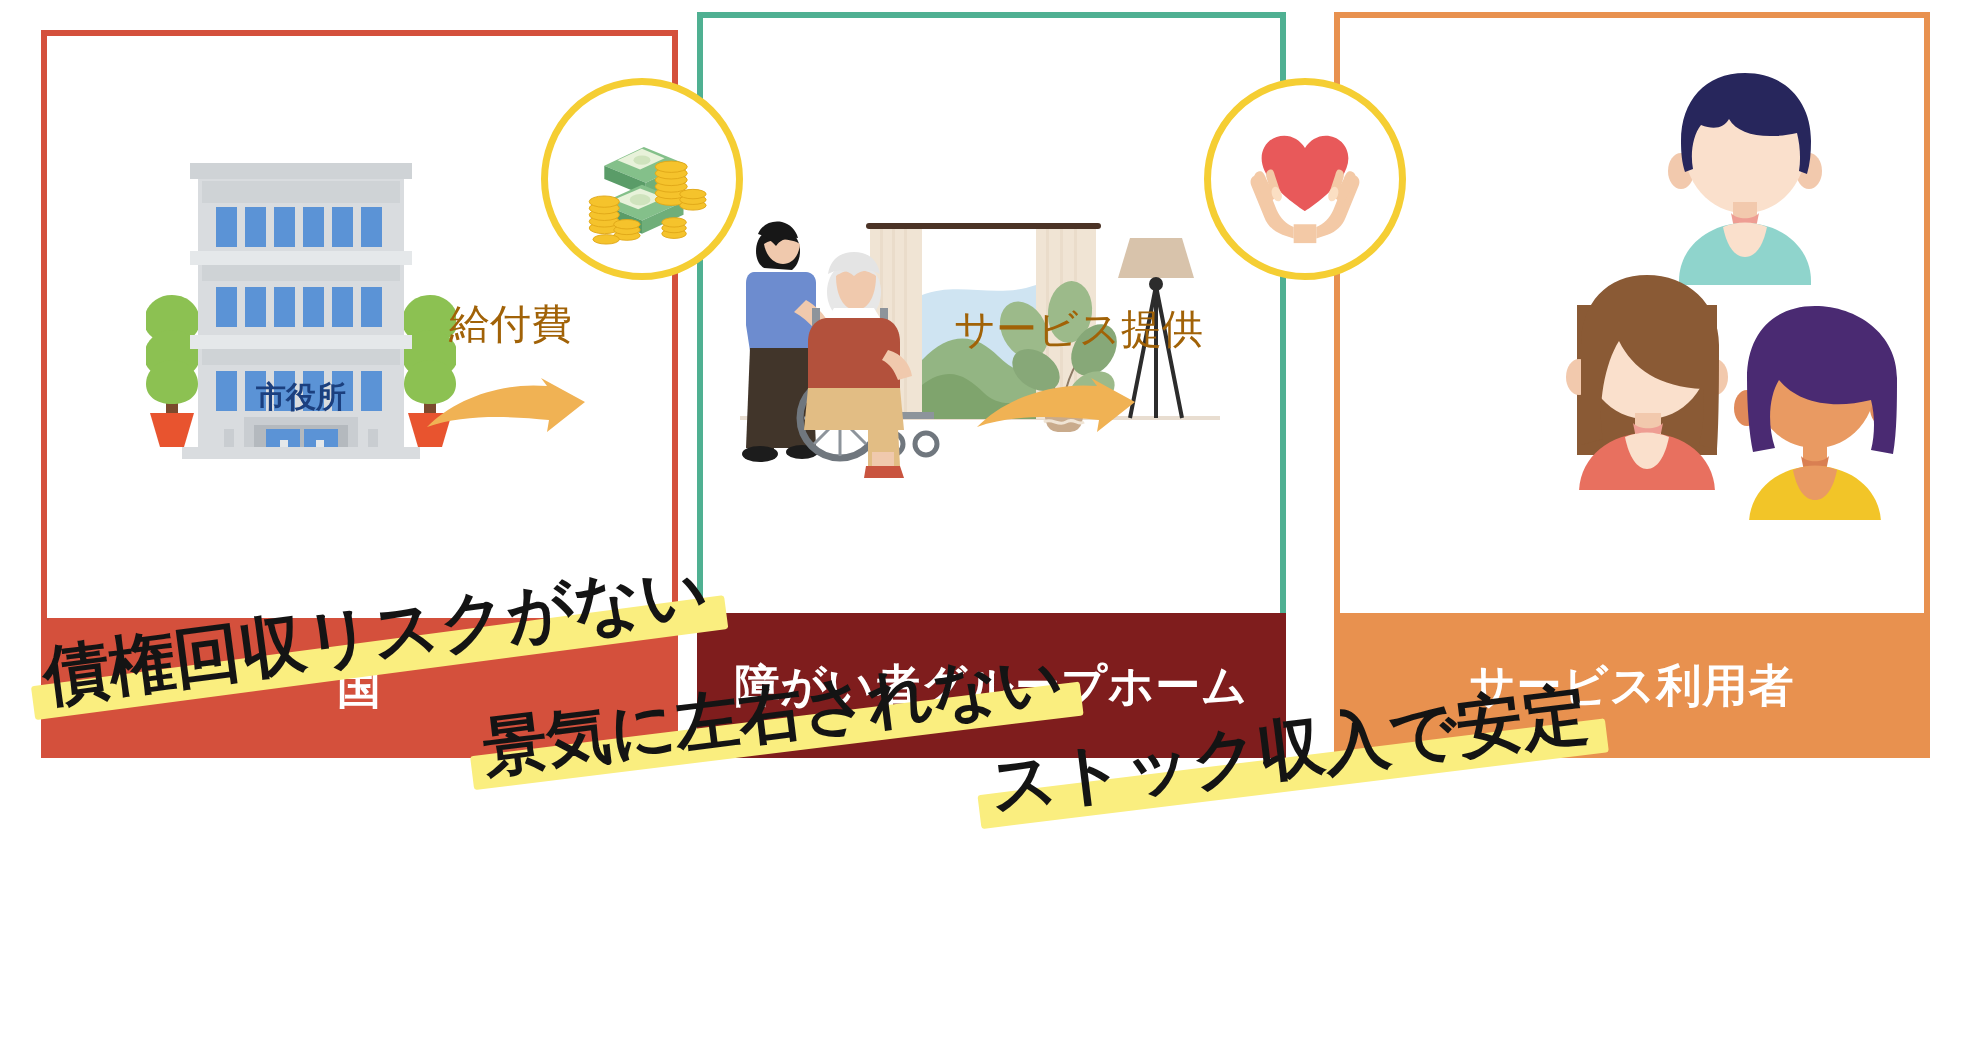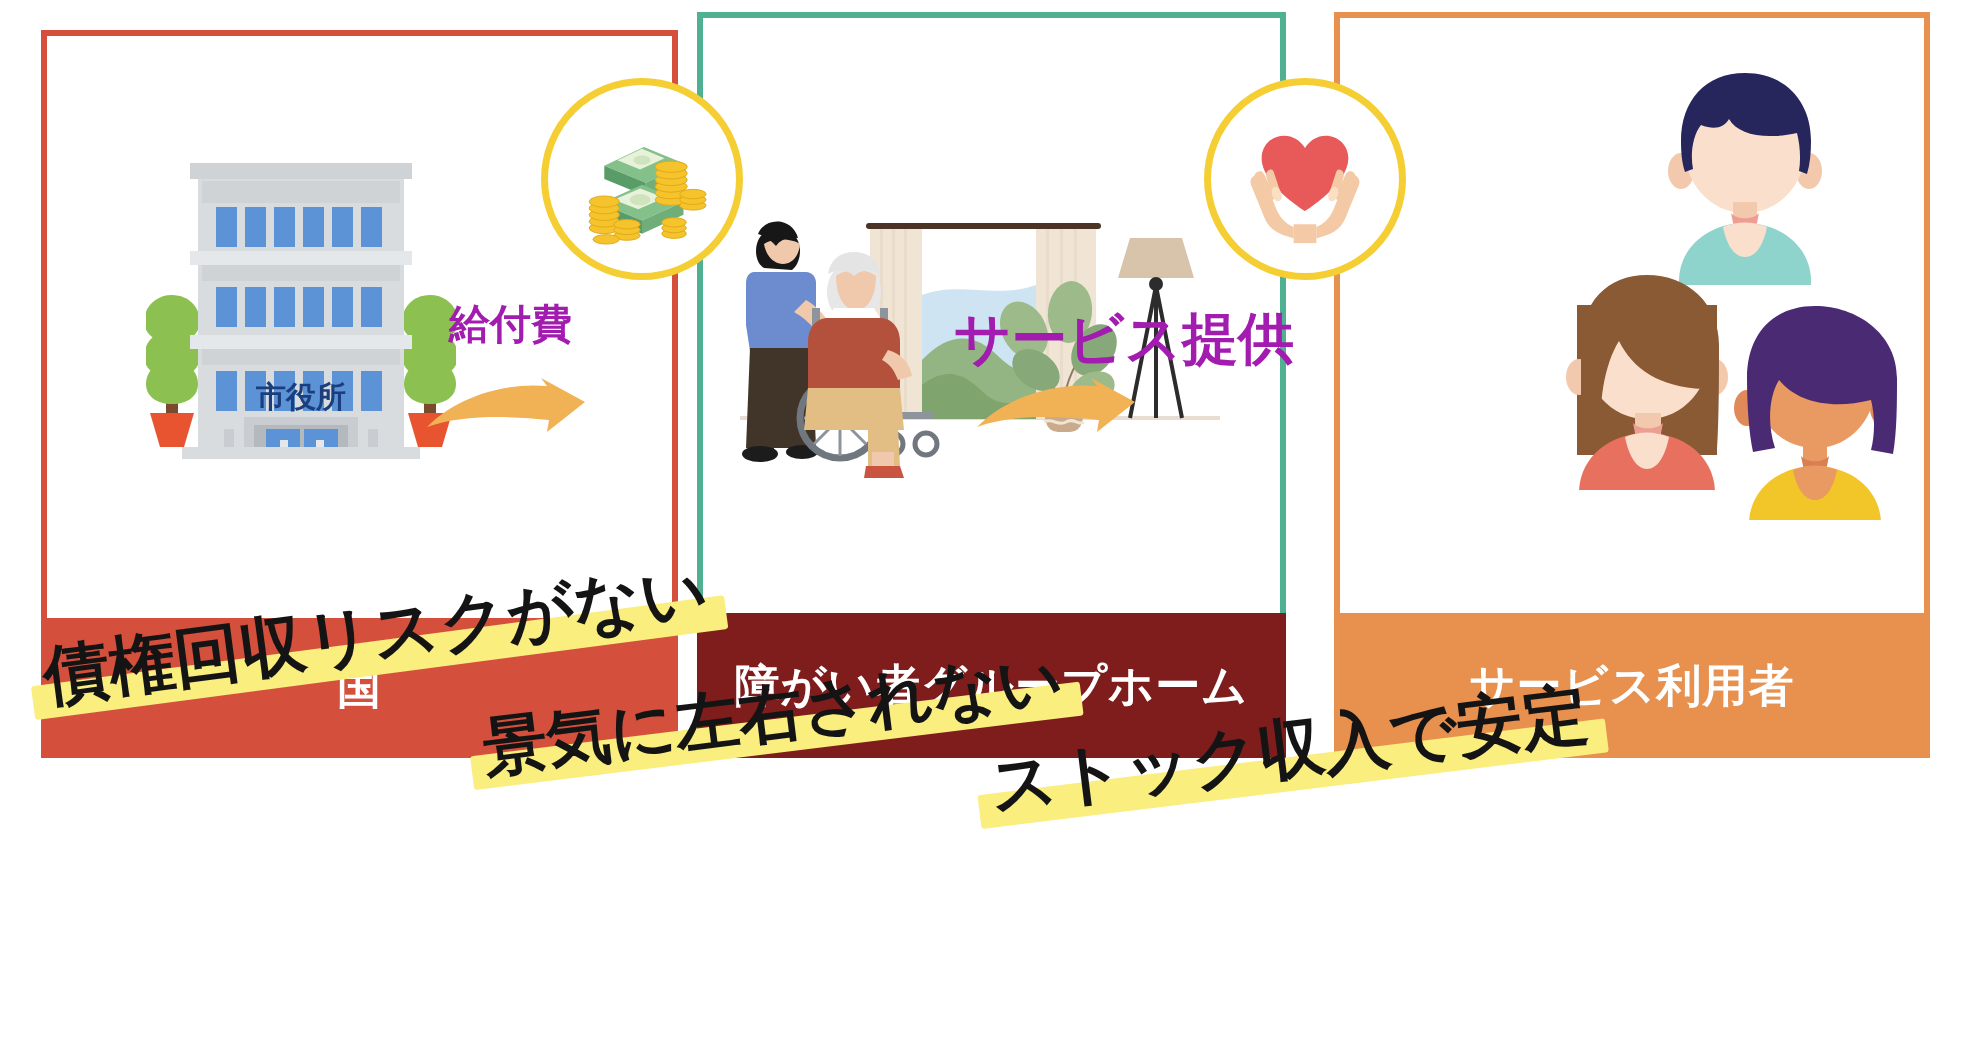--- a/index.html
+++ b/index.html
@@ -39,25 +39,25 @@
     position:absolute; border-radius:50%;
     border:7px solid #f5ce33; background:#fff;
     display:flex; align-items:center; justify-content:center;
     z-index:6;
   }
   #badge-money { left:541px;  top:78px; width:202px; height:202px; }
   #badge-care  { left:1204px; top:78px; width:202px; height:202px; }
 
   
   .flow-label {
-    position:absolute; z-index:7; color:#a21caf;
-    font-weight:700; white-space:nowrap;
+    position:absolute; z-index:7; color:#a16207;
+    font-weight:400; white-space:nowrap;
   }
   #flow-label-1 { left:449px;  top:297px; font-size:41px; }
-  #flow-label-2 { left:954px;  top:302px; font-size:56px; }
+  #flow-label-2 { left:954px;  top:302px; font-size:41px; }
 
   
   .arrow { position:absolute; z-index:7; }
   #arrow-1 { left:425px;  top:378px; width:180px; height:55px; }
   #arrow-2 { left:975px;  top:378px; width:180px; height:55px; }
 
   
   .tagline {
     position:absolute; white-space:nowrap;
     font-weight:800; color:#141414; z-index:5;

